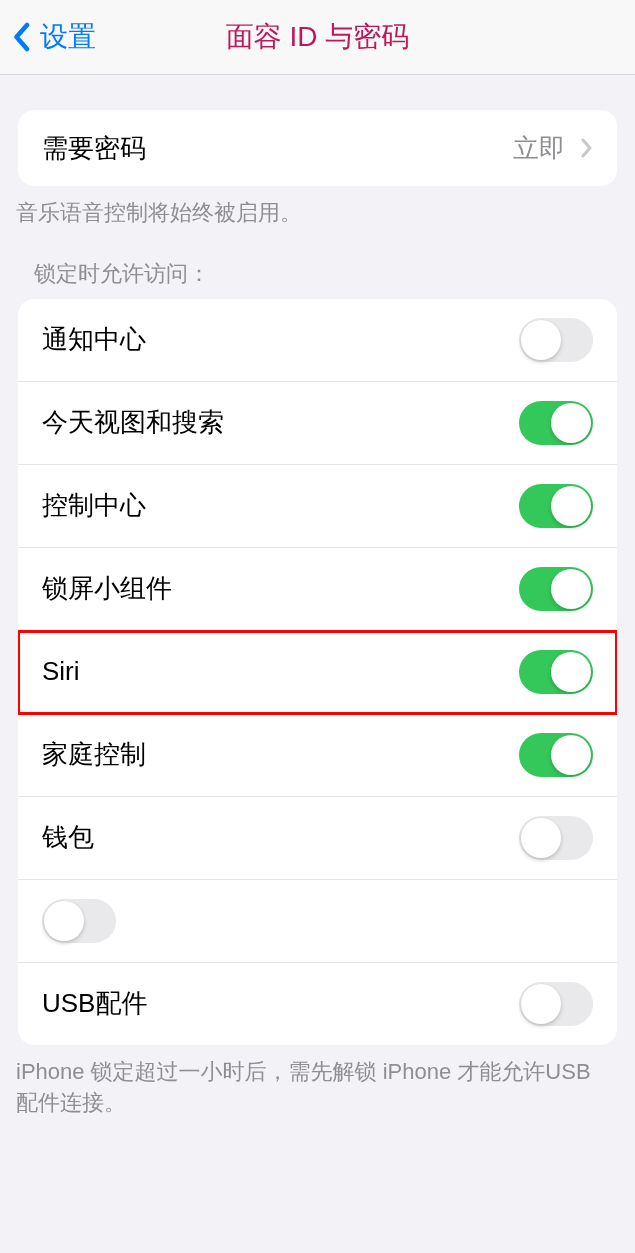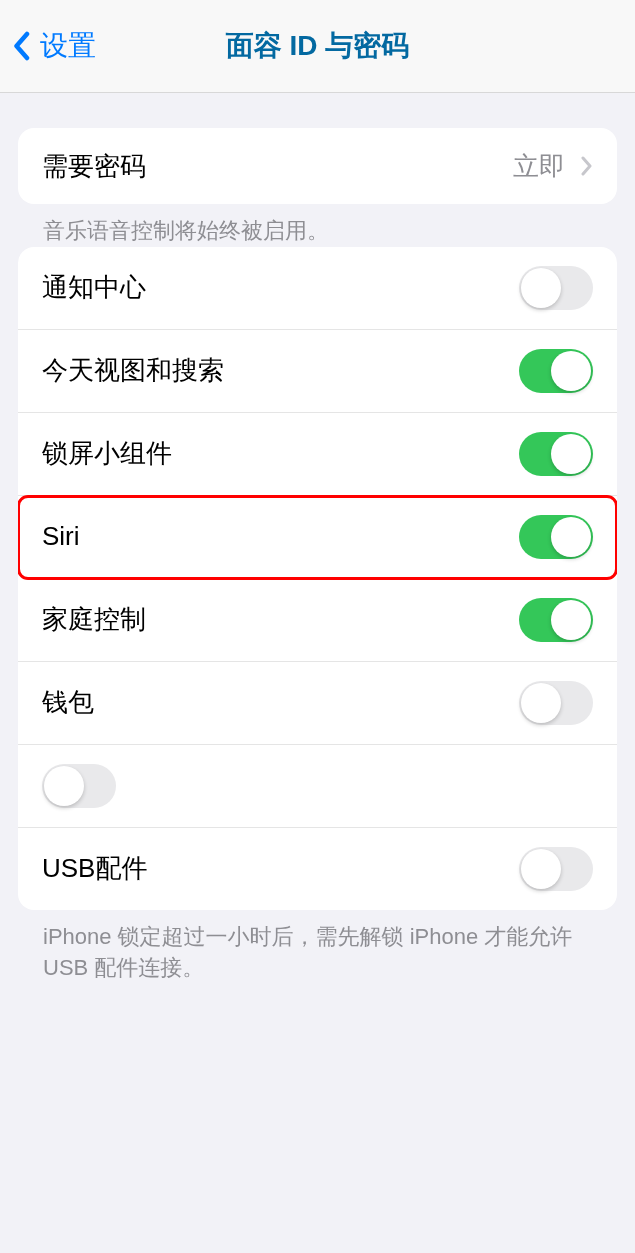--- a/index.html
+++ b/index.html
@@ -8,21 +8,21 @@
       box-sizing: border-box;
     }
     body {
       width: 635px;
       height: 1253px;
       background: #f2f2f7;
       font-family: -apple-system, "PingFang SC", "Helvetica Neue", sans-serif;
       overflow: hidden;
     }
     .nav-bar {
-      height: 93px;
+      height: 75px;
       background: #f8f8f8;
       display: flex;
       align-items: center;
       position: relative;
       border-bottom: 1px solid #d8d8d8;
     }
     .back-button {
       display: flex;
       align-items: center;
       color: #007aff;
@@ -37,22 +37,22 @@
     }
     .back-chevron svg {
       width: 100%;
       height: 100%;
     }
     .nav-title {
       position: absolute;
       left: 50%;
       transform: translateX(-50%);
       font-size: 28px;
-      font-weight: 700;
-      color: #0369a1;
+      font-weight: 400;
+      color: #be185d;
     }
     .content {
       padding: 0;
     }
     .section {
       margin: 30px 18px 0 18px;
       background: #fff;
       border-radius: 16px;
       overflow: hidden;
     }
@@ -69,21 +69,20 @@
       border-bottom: 1px solid #e5e5e5;
     }
     .row:last-child {
       border-bottom: none;
     }
     .row.highlighted {
       outline: 3px solid #ff0000;
       outline-offset: -2px;
       position: relative;
       z-index: 2;
-      border-radius: 10px;
     }
     .row-label {
       font-size: 26px;
       color: #000;
       font-weight: 400;
     }
     .row-right {
       display: flex;
       align-items: center;
       gap: 16px;
@@ -124,21 +123,21 @@
     }
     .toggle.on .toggle-knob {
       right: 2px;
     }
     .toggle.off .toggle-knob {
       left: 2px;
     }
     .footer-text {
       font-size: 22px;
       color: #8e8e93;
-      padding: 12px 34px 0 43px;
+      padding: 12px 34px 0 16px;
       line-height: 1.4;
     }
     .header-text {
       font-size: 22px;
       color: #8e8e93;
       padding: 30px 34px 10px 34px;
     }
     .first-section {
       margin-top: 35px;
     }
@@ -169,34 +168,41 @@
           <svg viewBox="0 0 12 20" fill="none">
             <path d="M2 2L9 10L2 18" stroke="#c7c7cc" stroke-width="3" stroke-linecap="round" stroke-linejoin="round"></path>
           </svg>
         </span>
       </div>
     </div>
   </div>
 
   <div class="footer-text">音乐语音控制将始终被启用。</div>
 
+  <div class="header-text">锁定时允许访问：</div>
   <div class="section" style="margin-top:0" id="lock-access-section">
   <div class="row">
         <span class="row-label">通知中心</span>
         <div class="toggle off">
           <div class="toggle-knob"></div>
         </div>
       </div>
       <div class="row">
         <span class="row-label">今天视图和搜索</span>
         <div class="toggle on">
           <div class="toggle-knob"></div>
         </div>
       </div>
       <div class="row">
+        <span class="row-label">控制中心</span>
+        <div class="toggle on">
+          <div class="toggle-knob"></div>
+        </div>
+      </div>
+      <div class="row">
         <span class="row-label">锁屏小组件</span>
         <div class="toggle on">
           <div class="toggle-knob"></div>
         </div>
       </div>
       <div class="row highlighted">
         <span class="row-label">Siri</span>
         <div class="toggle on">
           <div class="toggle-knob"></div>
         </div>

